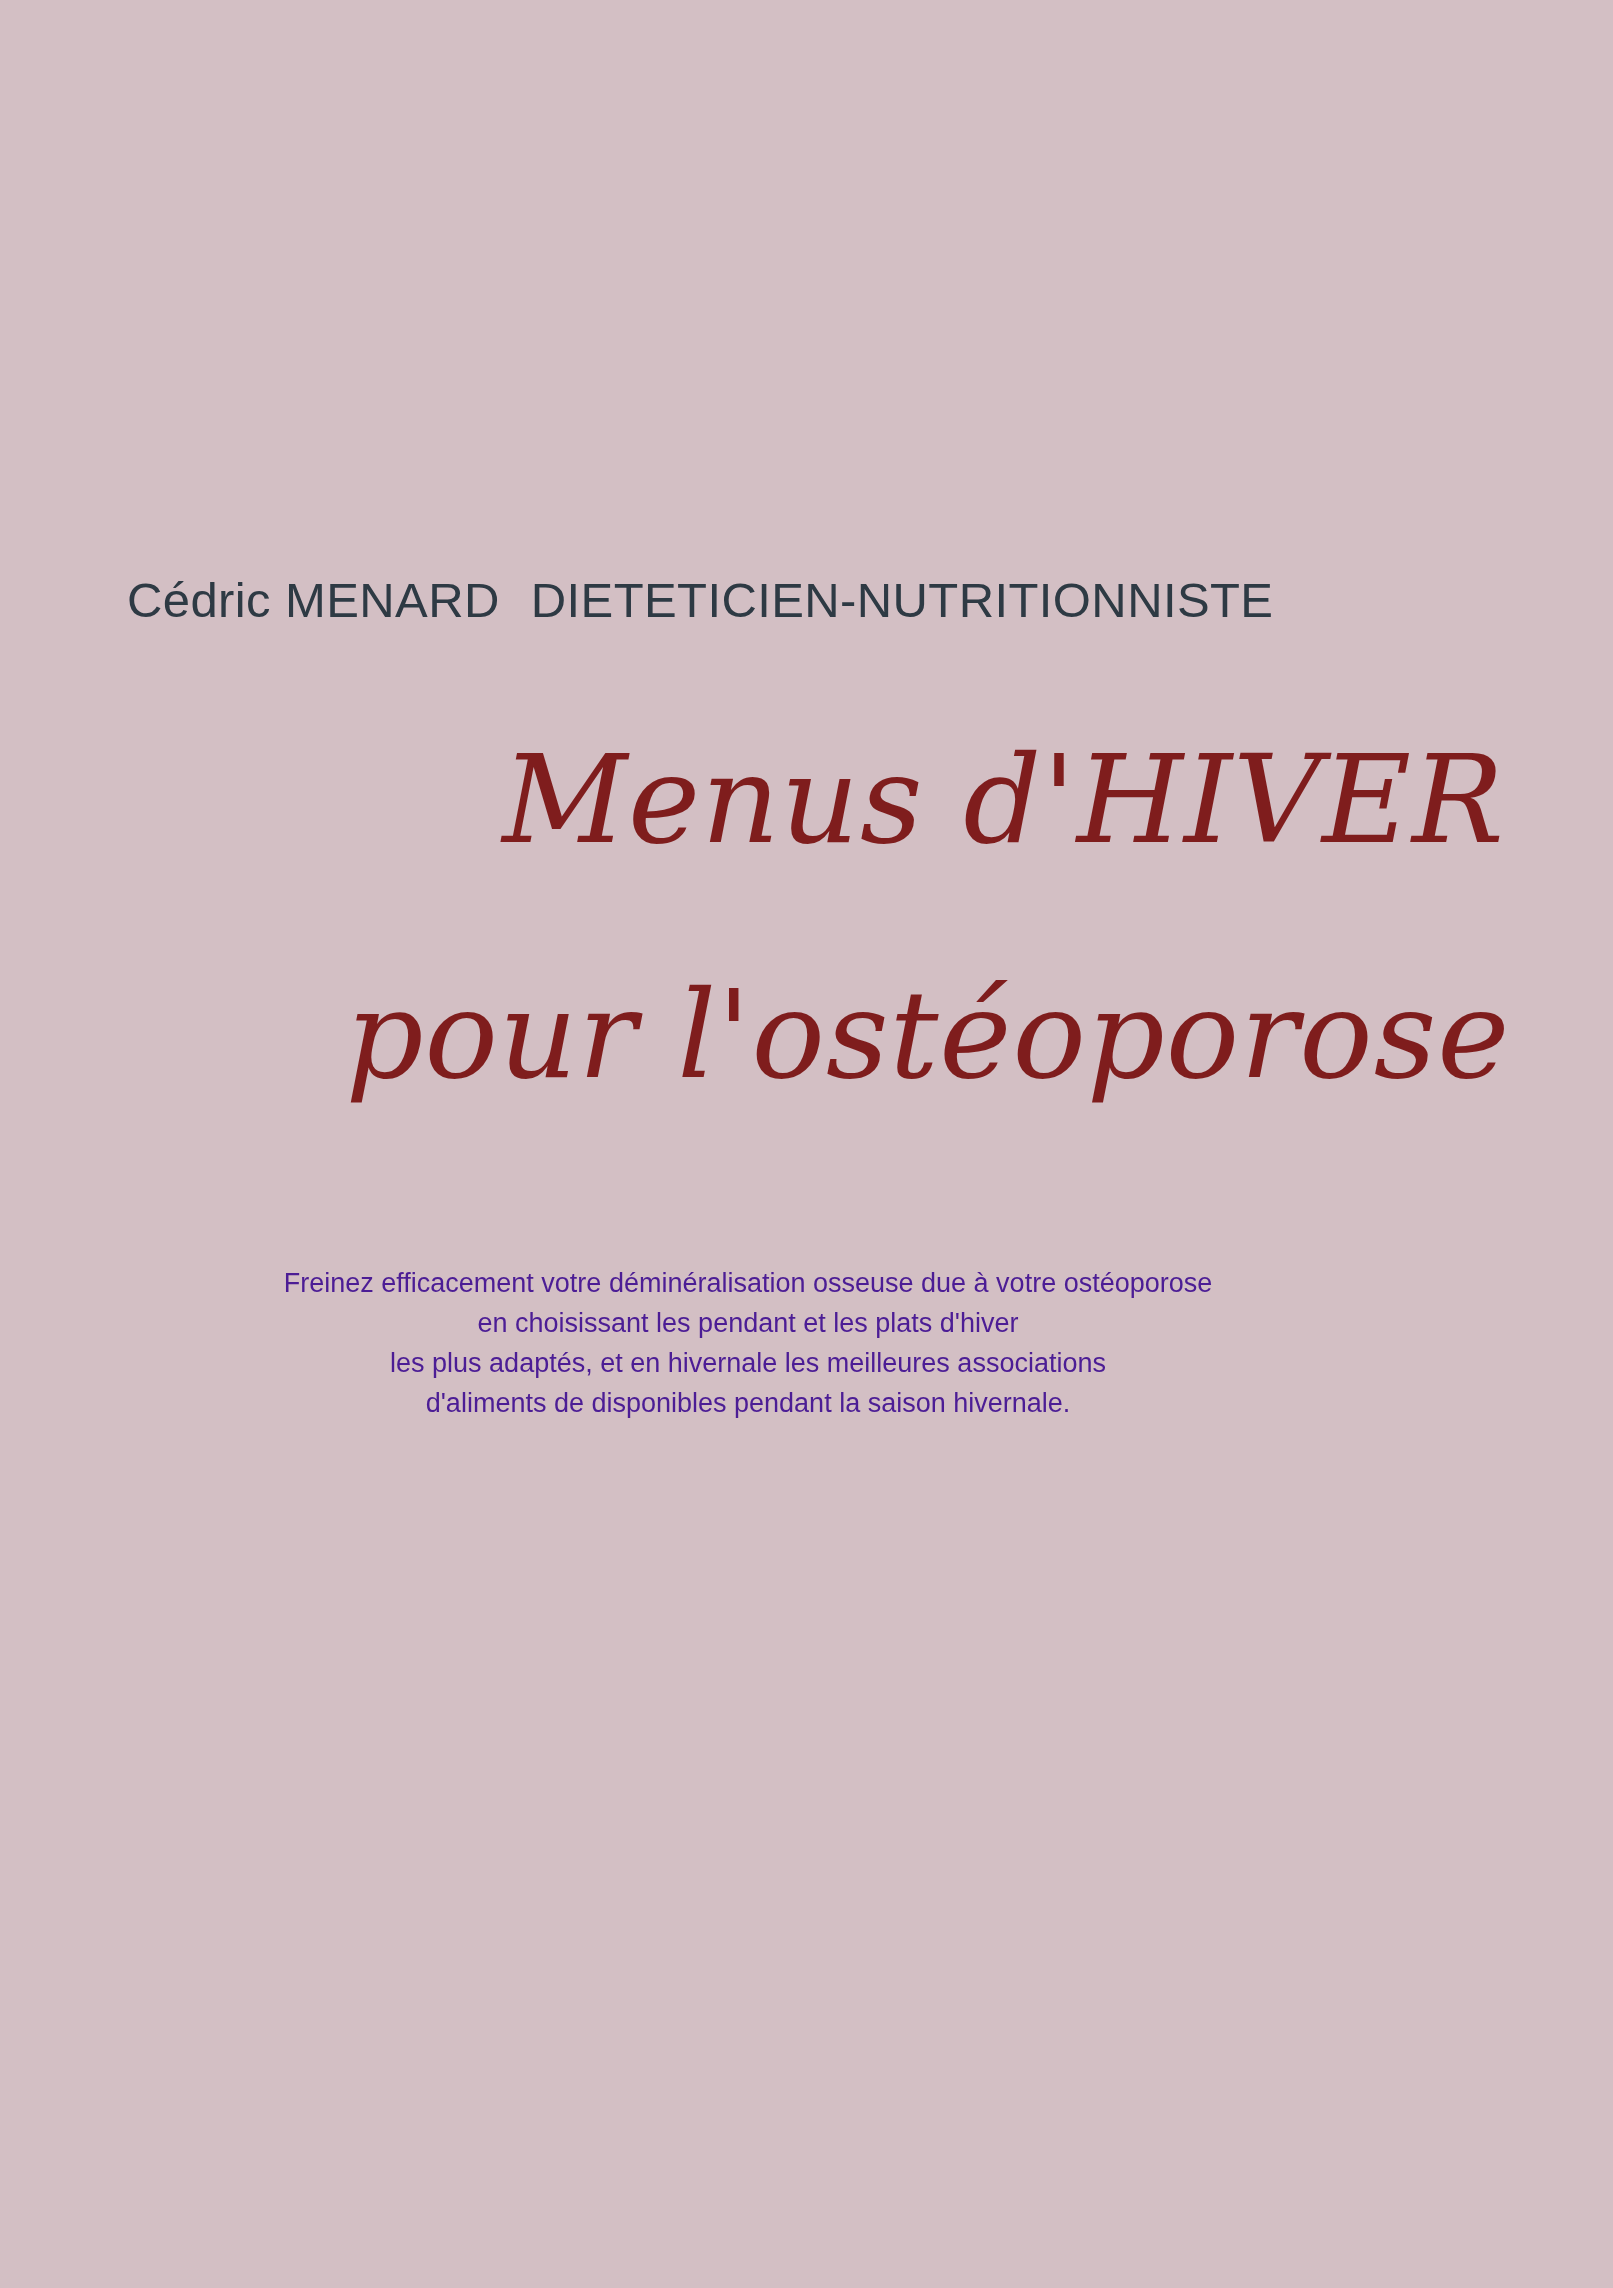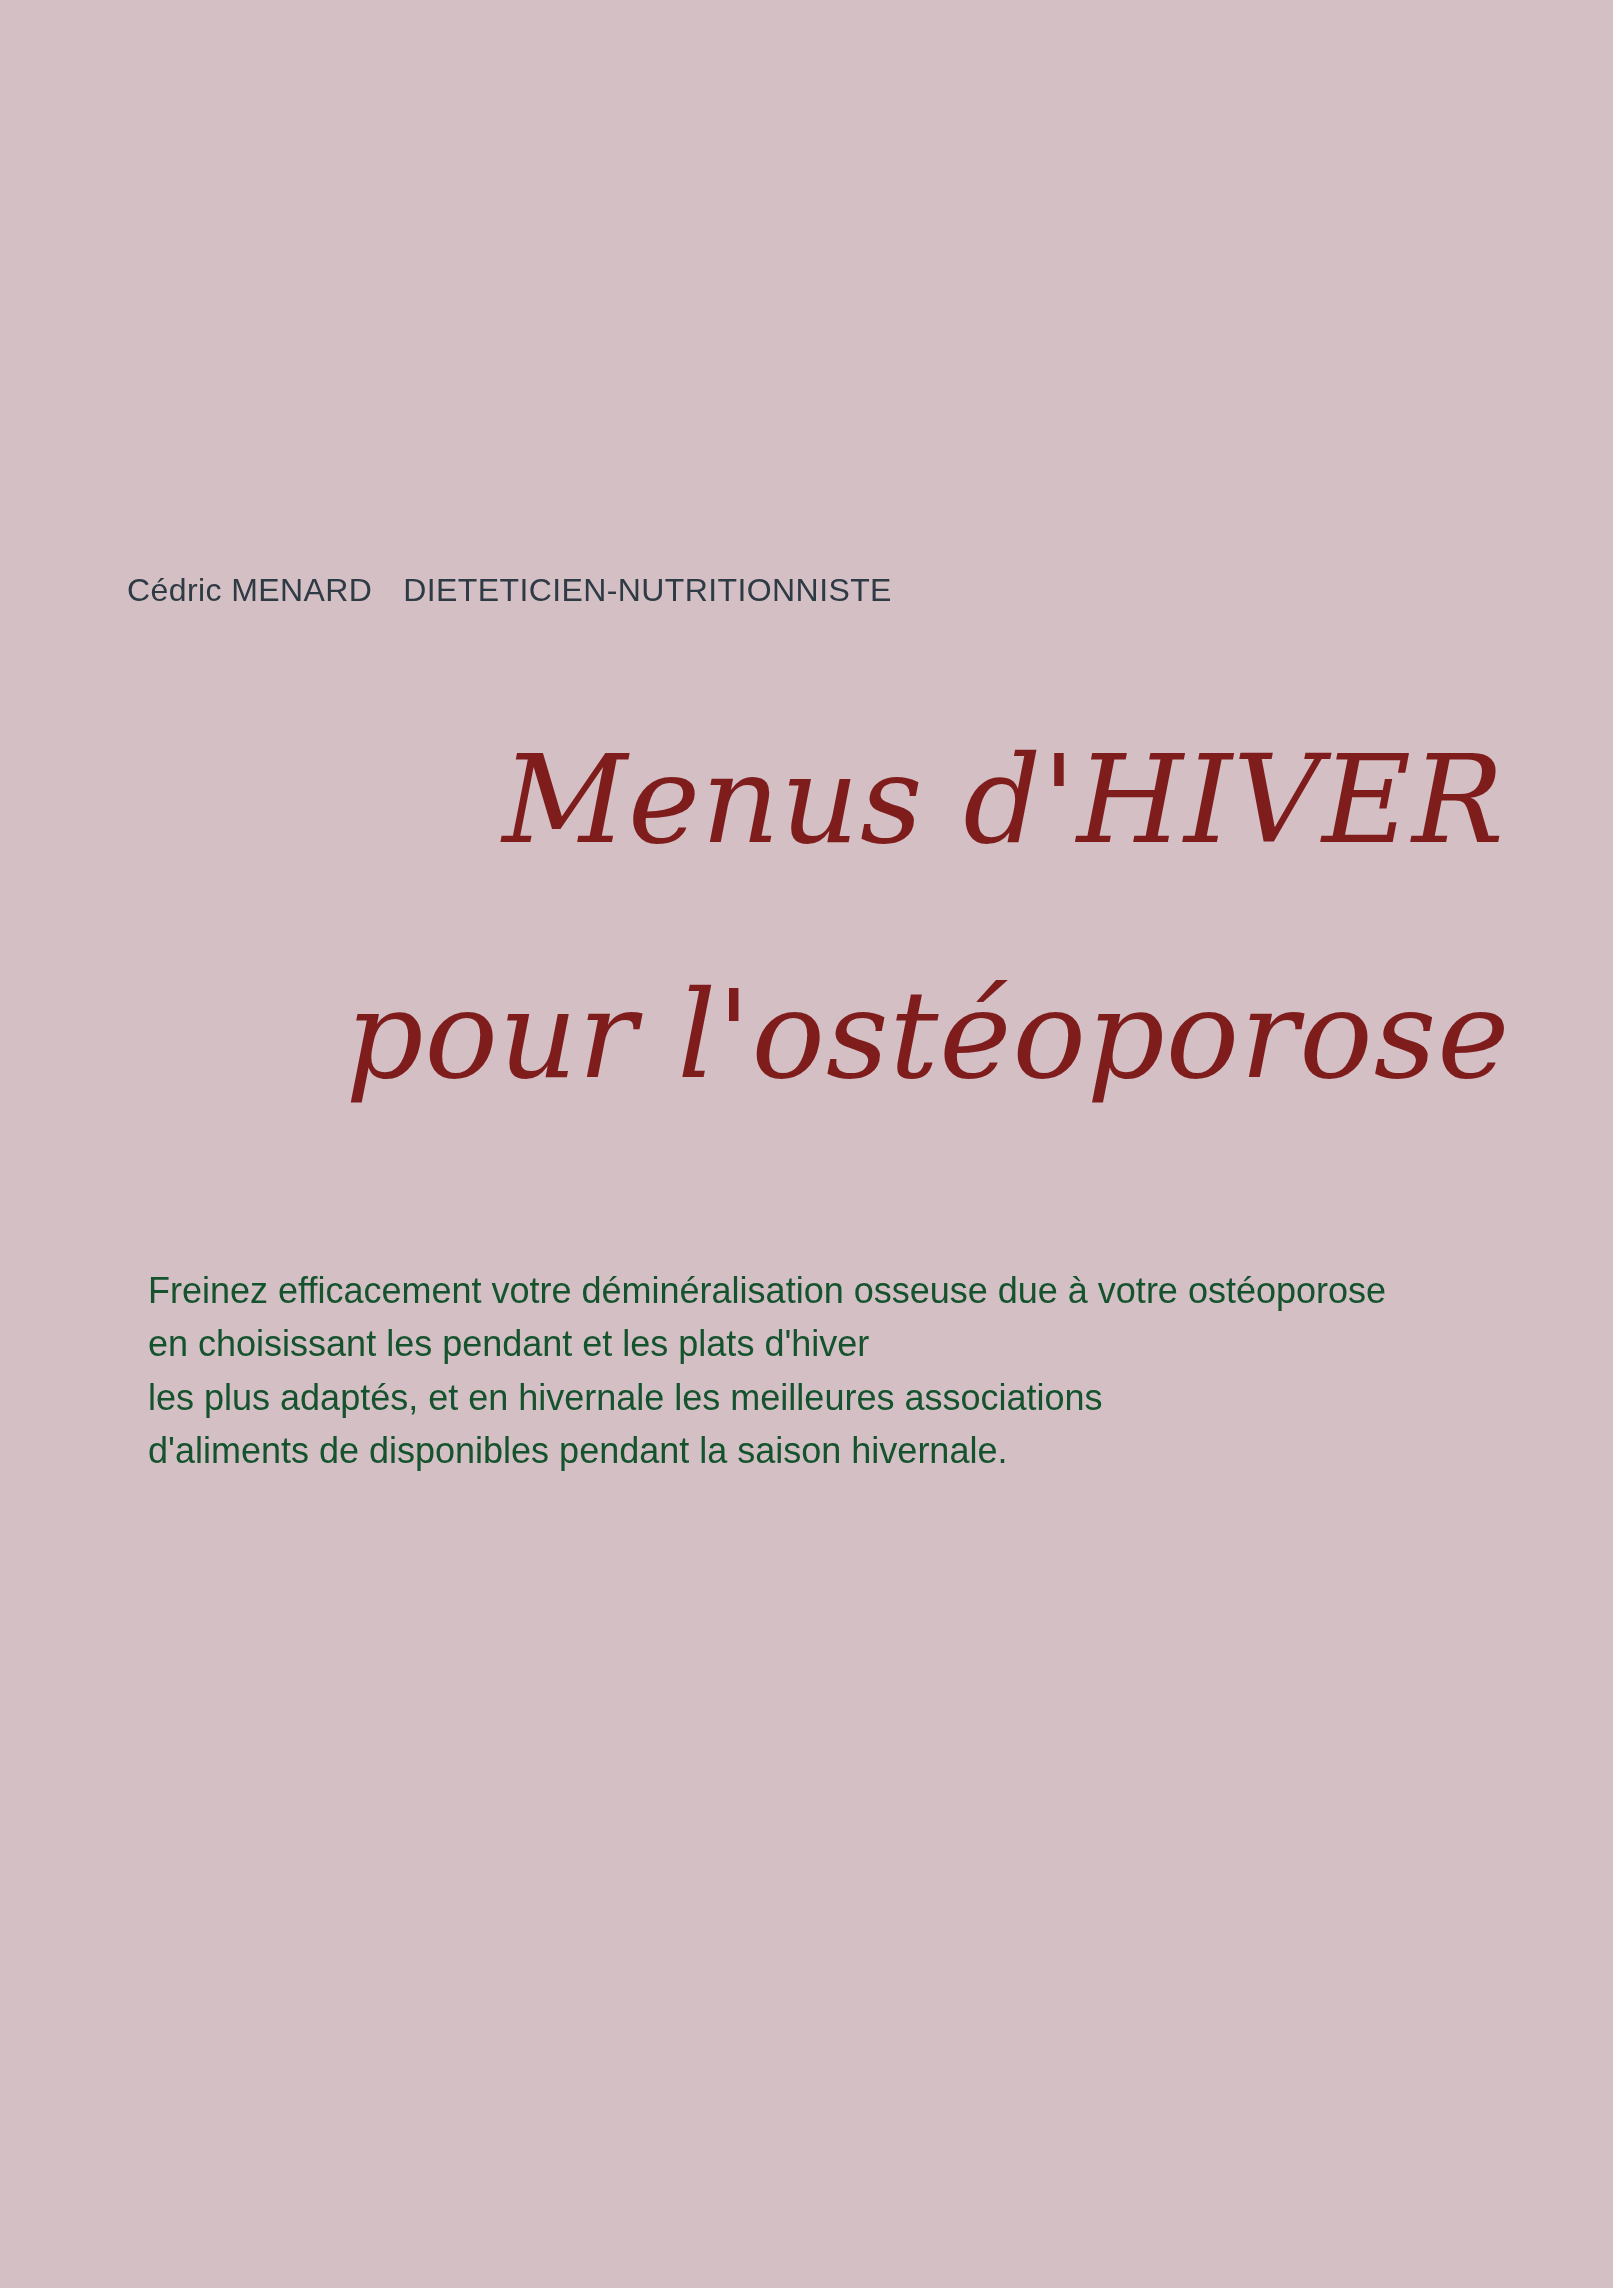--- a/index.html
+++ b/index.html
@@ -21,21 +21,21 @@
     box-sizing: border-box;
   }
 
   
   .author-line {
     position: absolute;
     left: 127px;
     top: 572px;
     width: 1366px;
     color: #2e3a44;
-    font-size: 32px;
+    font-size: 49px;
     font-weight: 400;
     letter-spacing: 0.4px;
     white-space: nowrap;
   }
   .author-line .author-name {
     margin-right: 31px;
   }
 
   
   .title-block {
@@ -63,23 +63,23 @@
     margin-top: 111px;
     padding-right: 3.7px;
   }
 
   
   .subtitle {
     position: absolute;
     left: 148px;
     top: 1264px;
     width: 1200px;
-    text-align: left;
-    color: #14532d;
-    font-size: 36px;
+    text-align: center;
+    color: #4c1d95;
+    font-size: 27px;
     line-height: 1.48;
   }
   .subtitle span {
     display: block;
     white-space: nowrap;
   }
 </style>
 </head>
 <body>
 

